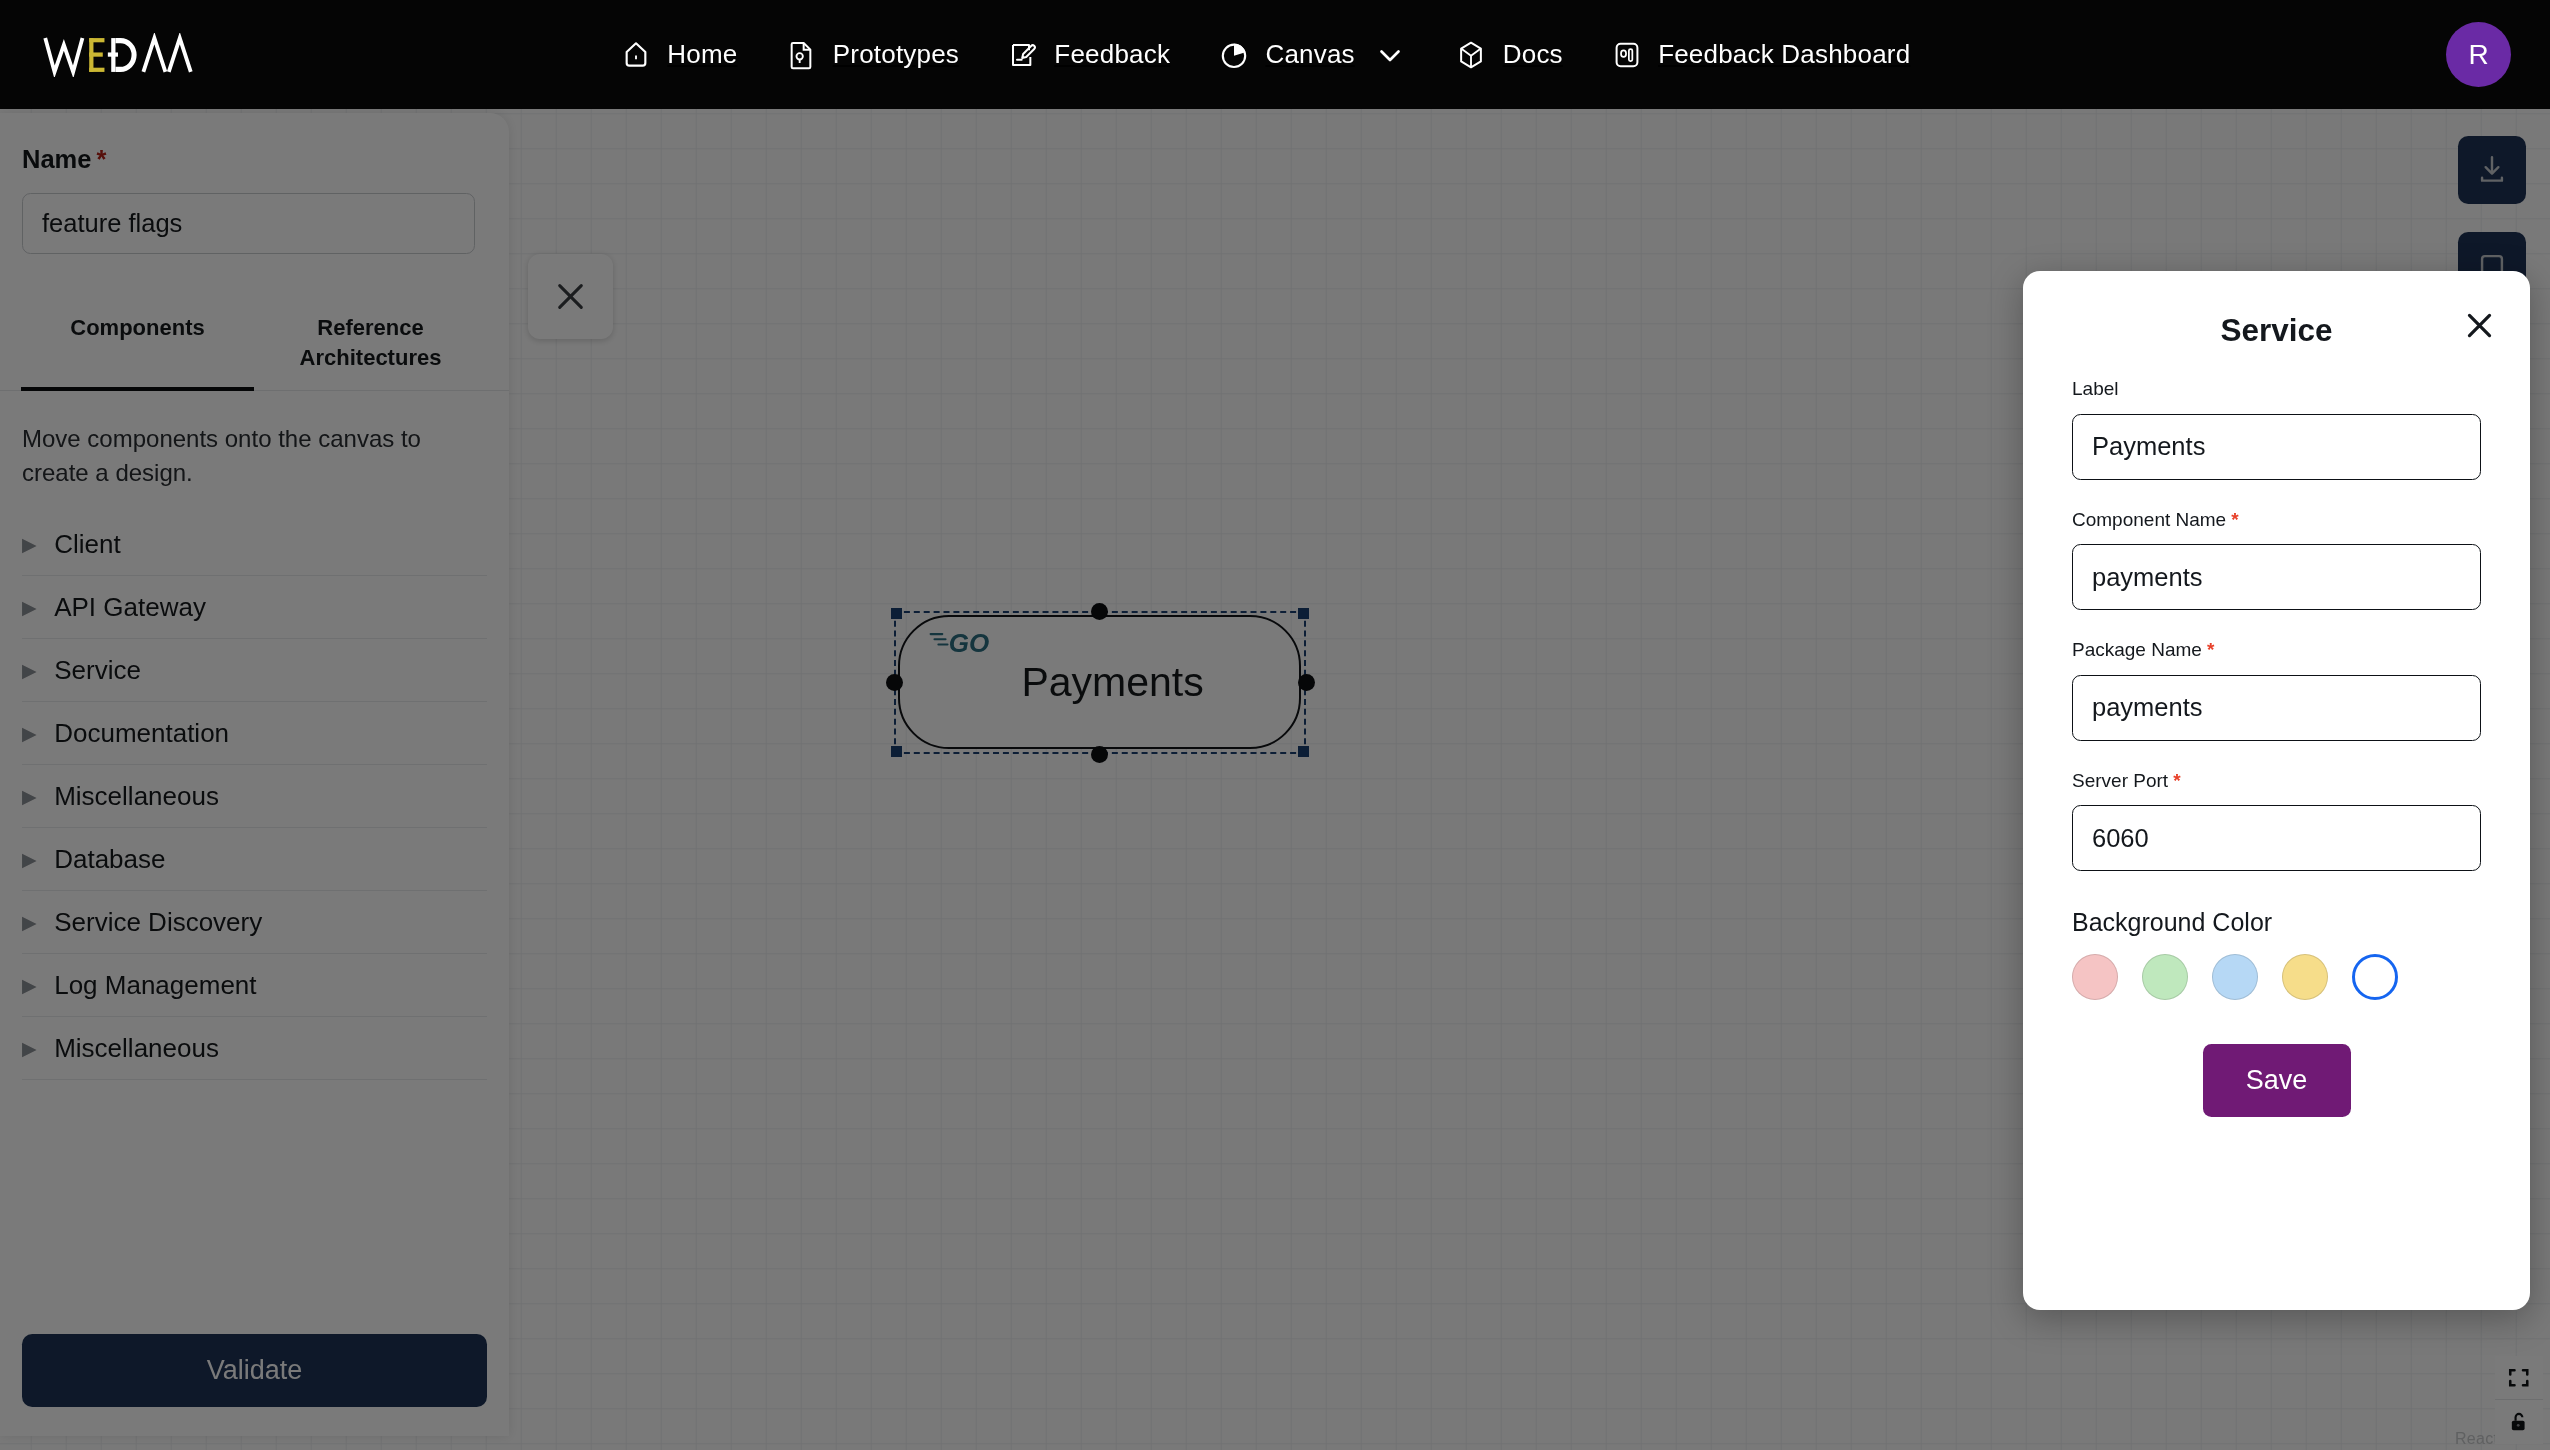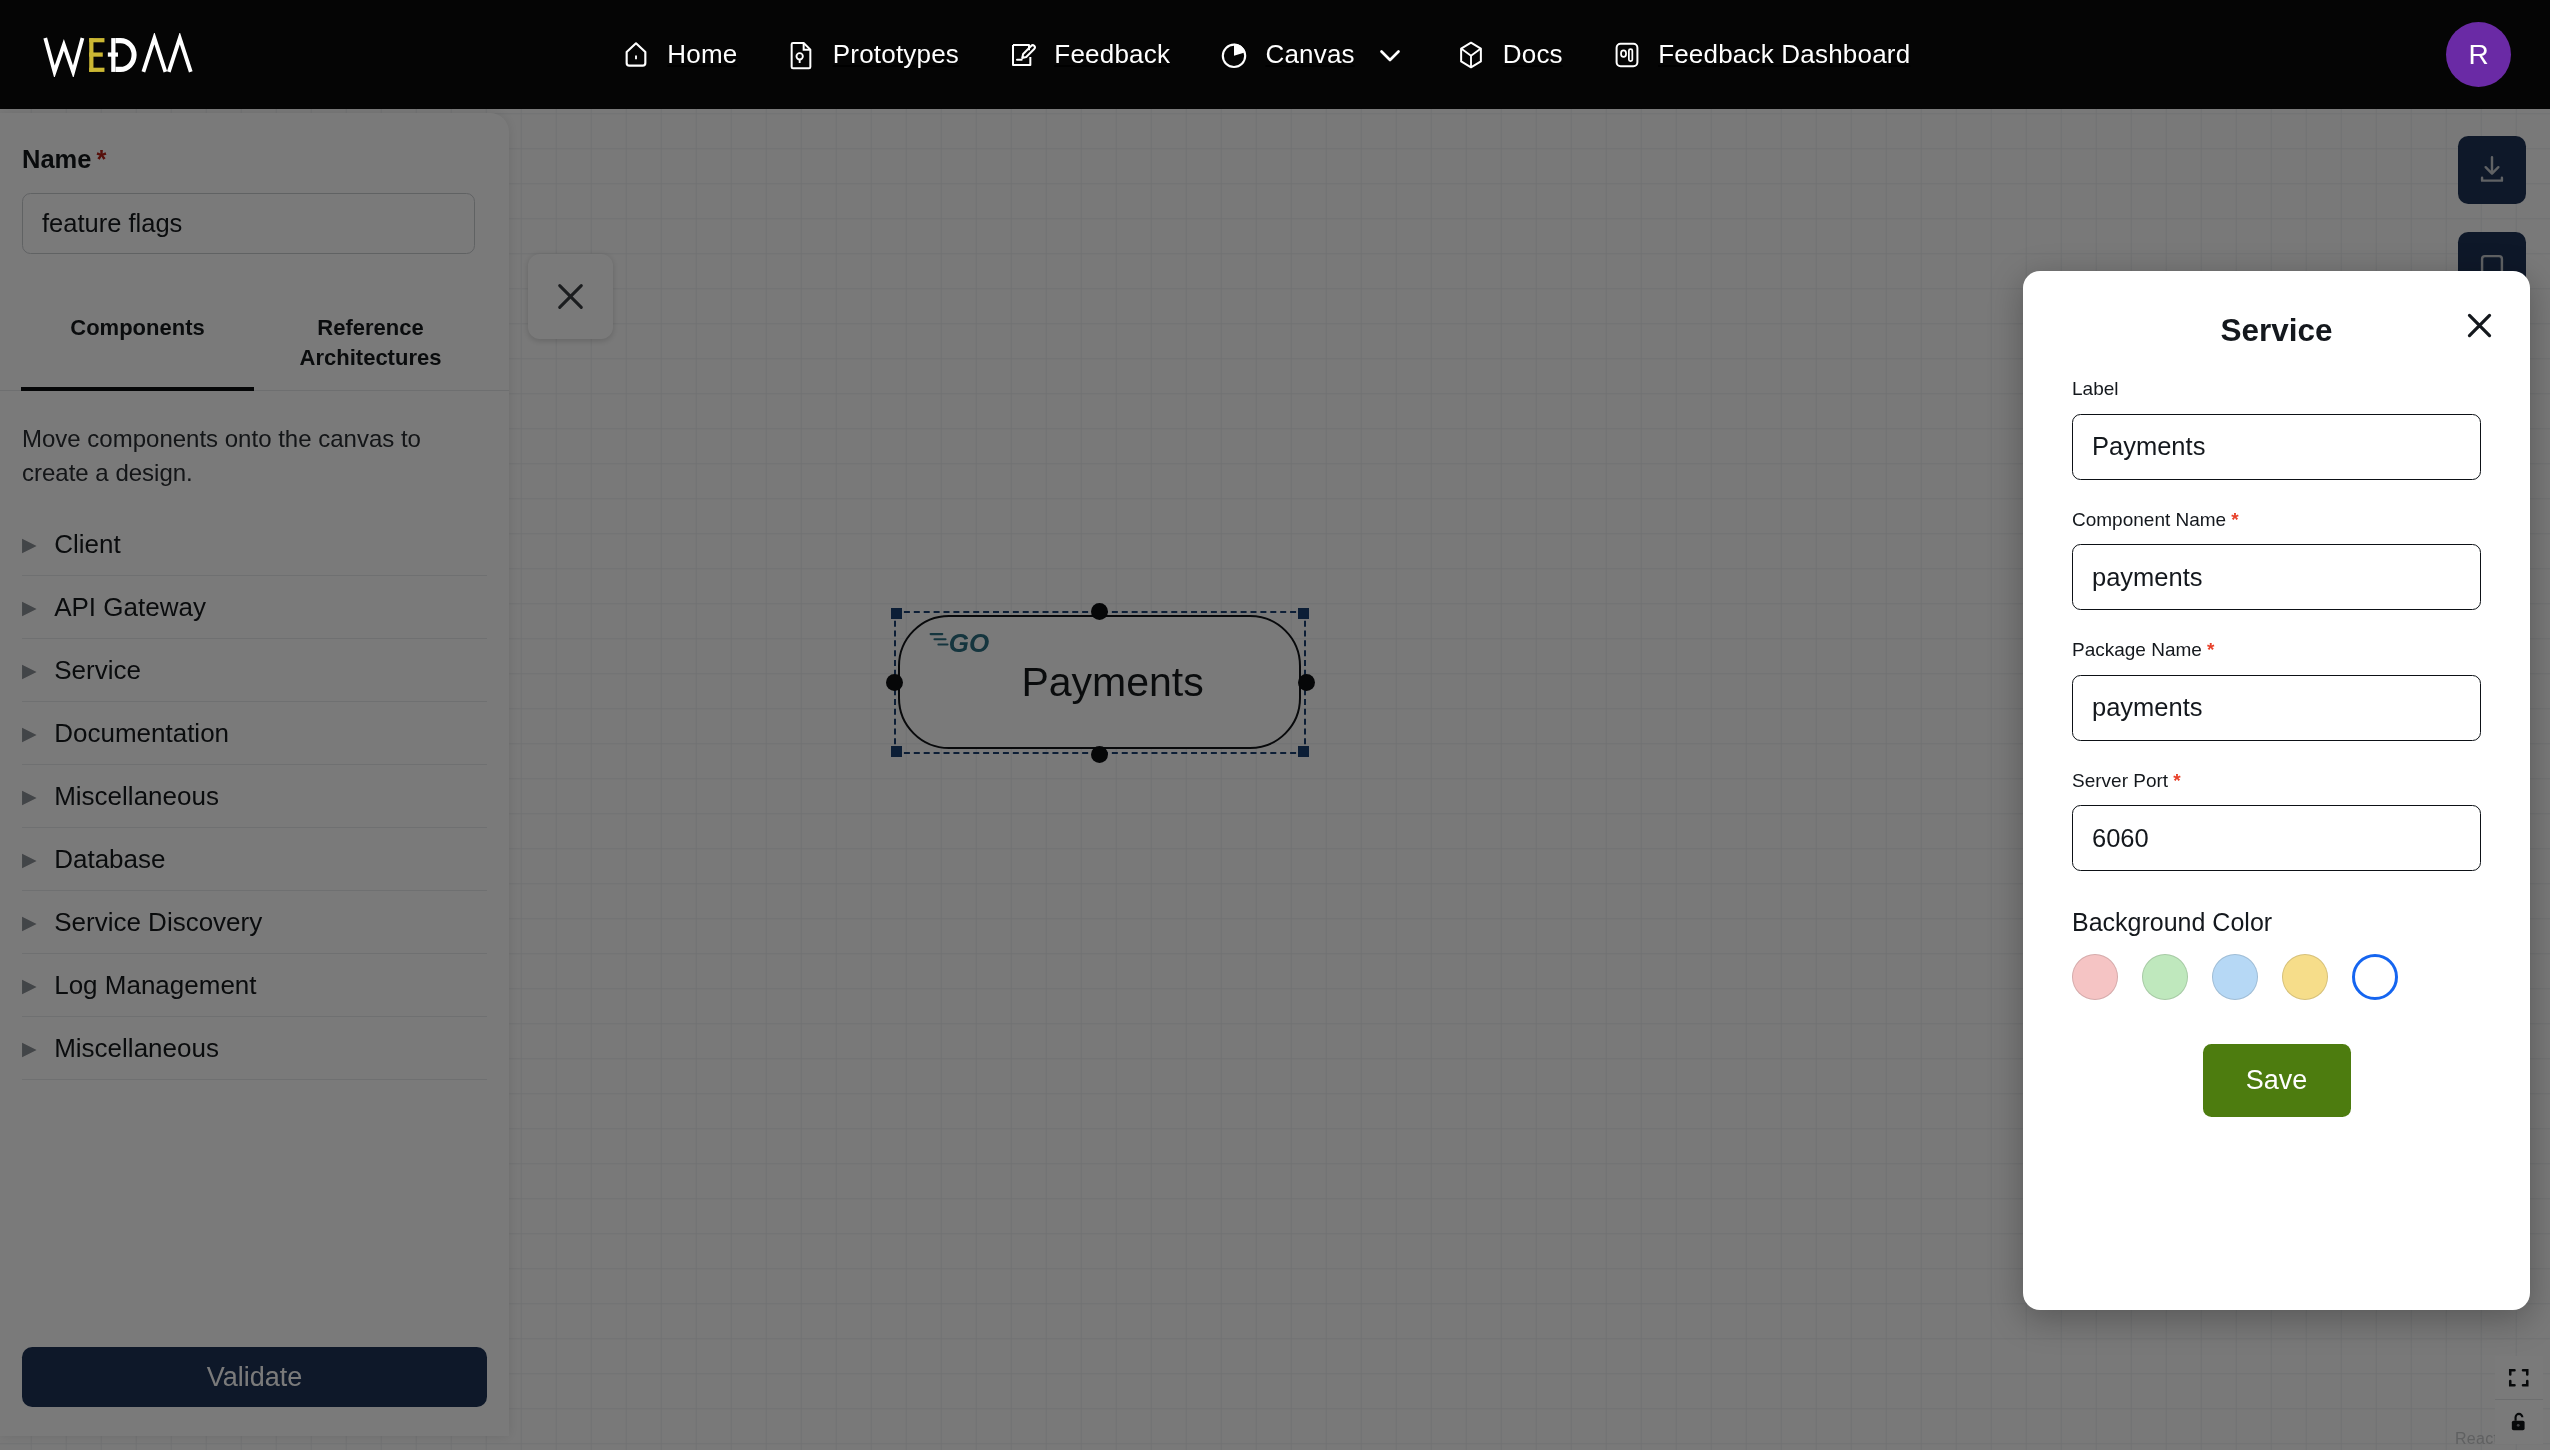--- a/index.html
+++ b/index.html
@@ -194,21 +194,21 @@
     margin: 0 22px; cursor: pointer;
   }
   .lp-caret {
     width: 22px; font-size: 19px; color: #8b9096; margin-right: 10.2px;
     line-height: 1;
   }
   .lp-row-label { font-size: 26px; color: #16191d; }
   #lp-spacer { flex: 1; }
   #validate-btn {
     margin: 0 22px 29px 22px;
-    height: 60px; border-radius: 10.2px;
+    height: 73px; border-radius: 10.2px;
     background: #1e3457; color: #ffffff;
     font-size: 27px; border: none; cursor: pointer;
     font-family: "Liberation Sans", sans-serif;
   }
 
   
   #dialog {
     position: absolute; left: 2023px; top: 271px;
     width: 507px; height: 1039px;
     background: #ffffff; border-radius: 17px;
@@ -496,15 +496,15 @@
 
   <div id="color-label">Background Color</div>
   <div id="swatches">
     <span class="sw" style="background: rgb(245, 196, 196);"></span>
     <span class="sw" style="background: rgb(191, 232, 189);"></span>
     <span class="sw" style="background: rgb(182, 216, 245);"></span>
     <span class="sw" style="background: rgb(246, 221, 138);"></span>
     <span class="sw selected" style="background: rgb(255, 255, 255);"></span>
   </div>
 
-  <button id="save-btn" style="background: #4d7c0f;">Save</button>
+  <button id="save-btn" style="background: #701a75;">Save</button>
 </div>
 
 
 </body></html>

